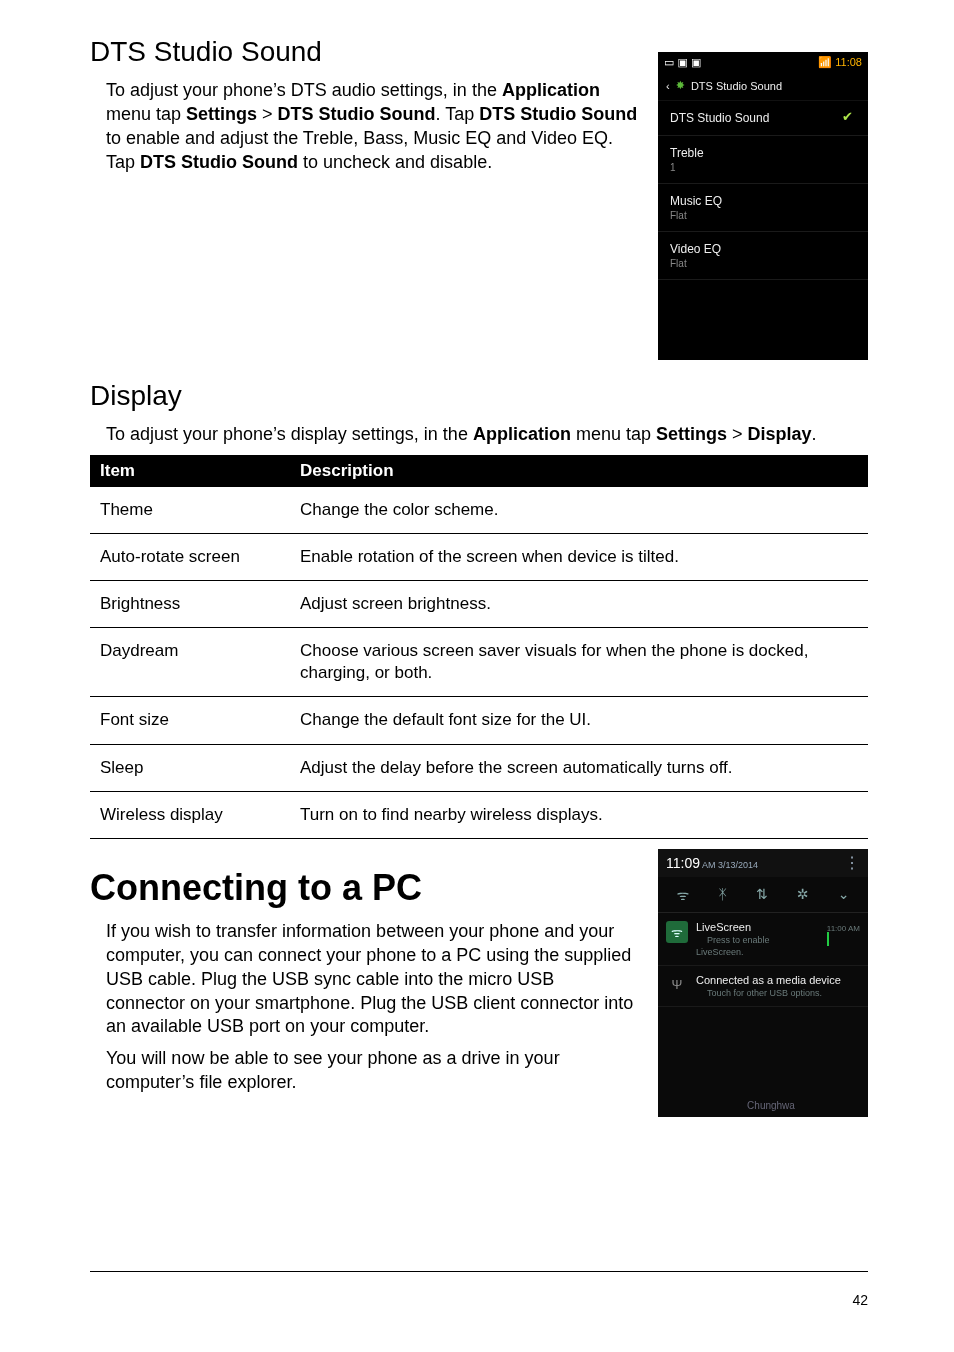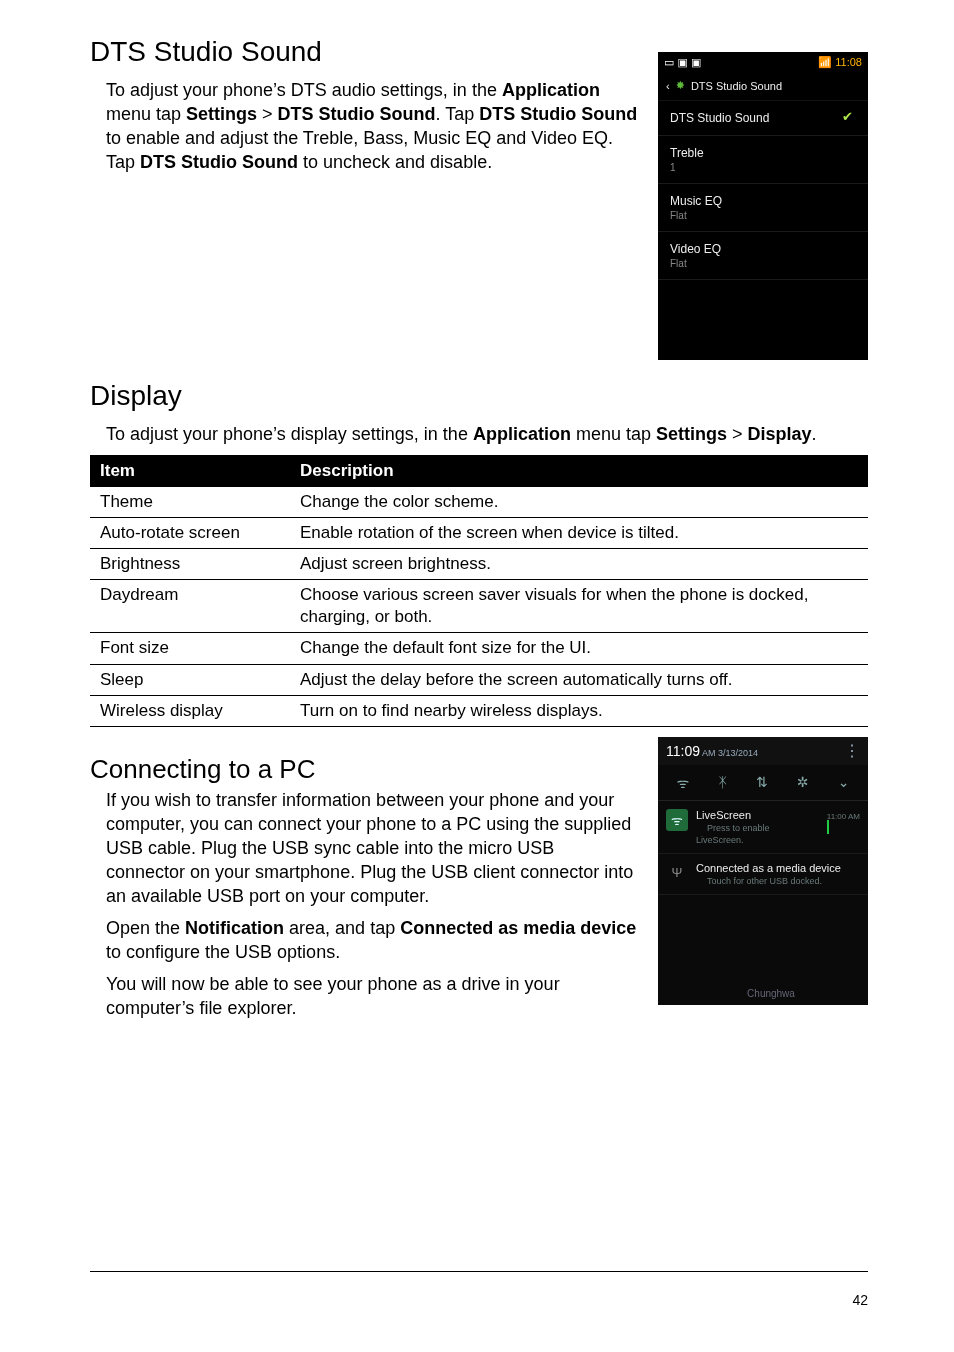--- a/index.html
+++ b/index.html
@@ -8,21 +8,21 @@
     width: 954px;
     height: 1352px;
     font-family: Arial, Helvetica, sans-serif;
     color: #000;
     position: relative;
     padding: 34px 86px 0 90px;
   }
   .row { display: flex; align-items: flex-start; }
   .col-text { flex: 1; padding-right: 20px; }
   .h2 { font-size: 28px; font-weight: 400; margin-bottom: 10px; line-height: 1.25; }
-  .h1 { font-size: 26px; font-weight: 400; margin-top: 22px; margin-bottom: 4px; line-height: 1.25; }
+  .h1 { font-size: 36px; font-weight: 700; margin-top: 22px; margin-bottom: 10px; line-height: 1.25; }
   .para { font-size: 18px; line-height: 1.33; margin-left: 16px; margin-bottom: 8px; }
   .para b { font-weight: 700; }
 
   
   .phone1 {
     width: 210px;
     background: #000;
     color: #eee;
     font-size: 11px;
     padding: 0 0 80px 0;
@@ -36,21 +36,21 @@
   .phone1 .appbar .gear { color: #5db93a; }
   .phone1 .item { padding: 10px 12px; border-bottom: 1px solid #1a1a1a; font-size: 12px; }
   .phone1 .item .sub { color: #888; font-size: 10px; display: block; margin-top: 2px; }
   .phone1 .item.first { display: flex; justify-content: space-between; align-items: center; }
   .phone1 .chk { width: 14px; height: 14px; display: inline-block; color: #aee64a; font-size: 13px; line-height: 11px; }
 
   
   table.tbl { width: 100%; border-collapse: collapse; margin-top: 4px; margin-left: 0; table-layout: fixed; }
   table.tbl th { background: #000; color: #fff; text-align: left; font-weight: 700; font-size: 17px; padding: 6px 10px; }
   table.tbl th:first-child { width: 200px; }
-  table.tbl td { border-bottom: 1px solid #000; font-size: 17px; padding: 4px 10px; line-height: 1.3; vertical-align: top; }
+  table.tbl td { border-bottom: 1px solid #000; font-size: 17px; padding: 12px 10px; line-height: 1.3; vertical-align: top; }
   table.tbl tr:last-child td { border-bottom: 1px solid #000; }
 
   
   .phone2 {
     width: 210px;
     background: #0a0a0a;
     color: #ccc;
     font-size: 11px;
     margin-top: 6px;
     flex-shrink: 0;
@@ -175,23 +175,20 @@
         <td>Turn on to find nearby wireless displays.</td>
       </tr>
     </tbody>
   </table>
 </div>
 
 <div class="row" style="margin-top:4px;">
   <div class="col-text">
     <div class="h1">Connecting to a PC</div>
     <p class="para">If you wish to transfer information between your phone and your computer, you can connect your phone to a PC using the supplied USB cable. Plug the USB sync cable into the micro USB connector on your smartphone. Plug the USB client connector into an available USB port on your computer.</p>
-    <p class="para">
-      <span>Open the </span><b>Notification</b><span> area, and tap </span><b>Connected as media device</b><span> to configure the USB options.</span>
-    </p>
     <p class="para">You will now be able to see your phone as a drive in your computer’s file explorer.</p>
   </div>
 
   <div class="phone2">
     <div class="topbar">
       <span class="time">
         <span>11:09</span><span class="ampm">AM 3/13/2014</span>
       </span>
       <span class="dots">⋮</span>
     </div>
@@ -210,21 +207,21 @@
       </span>
       <span>
         <span class="nmeta">11:00 AM</span><br>
         <span class="screenshot-thumb"></span>
       </span>
     </div>
     <div class="notif">
       <span class="nicon plain">Ψ</span>
       <span class="nbody">
         <span class="ntitle">Connected as a media device</span><br>
-        <span class="nsub">Touch for other USB docked.</span>
+        <span class="nsub">Touch for other USB options.</span>
       </span>
     </div>
     <div class="carrier">Chunghwa</div>
   </div>
 </div>
 
 <div class="bottom-rule"></div>
 <div class="page-number">42</div>
 
 </body></html>

